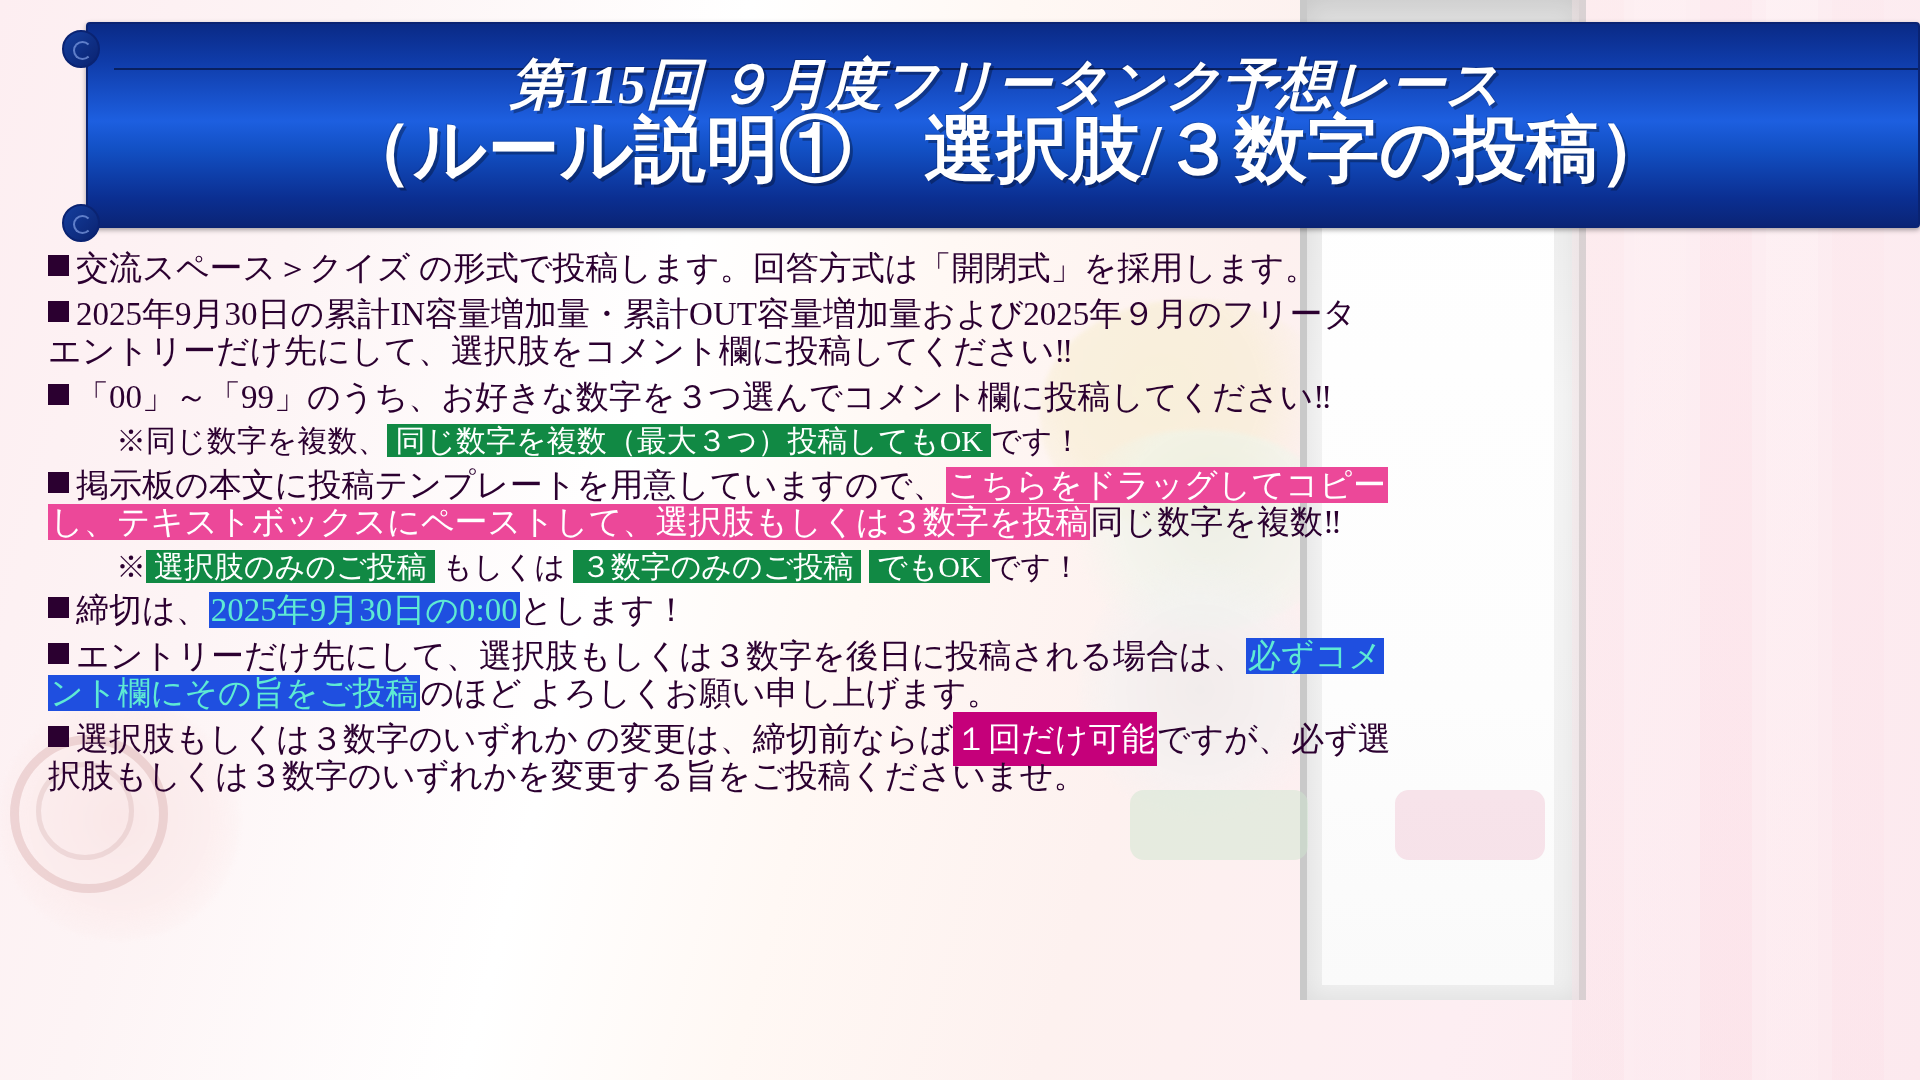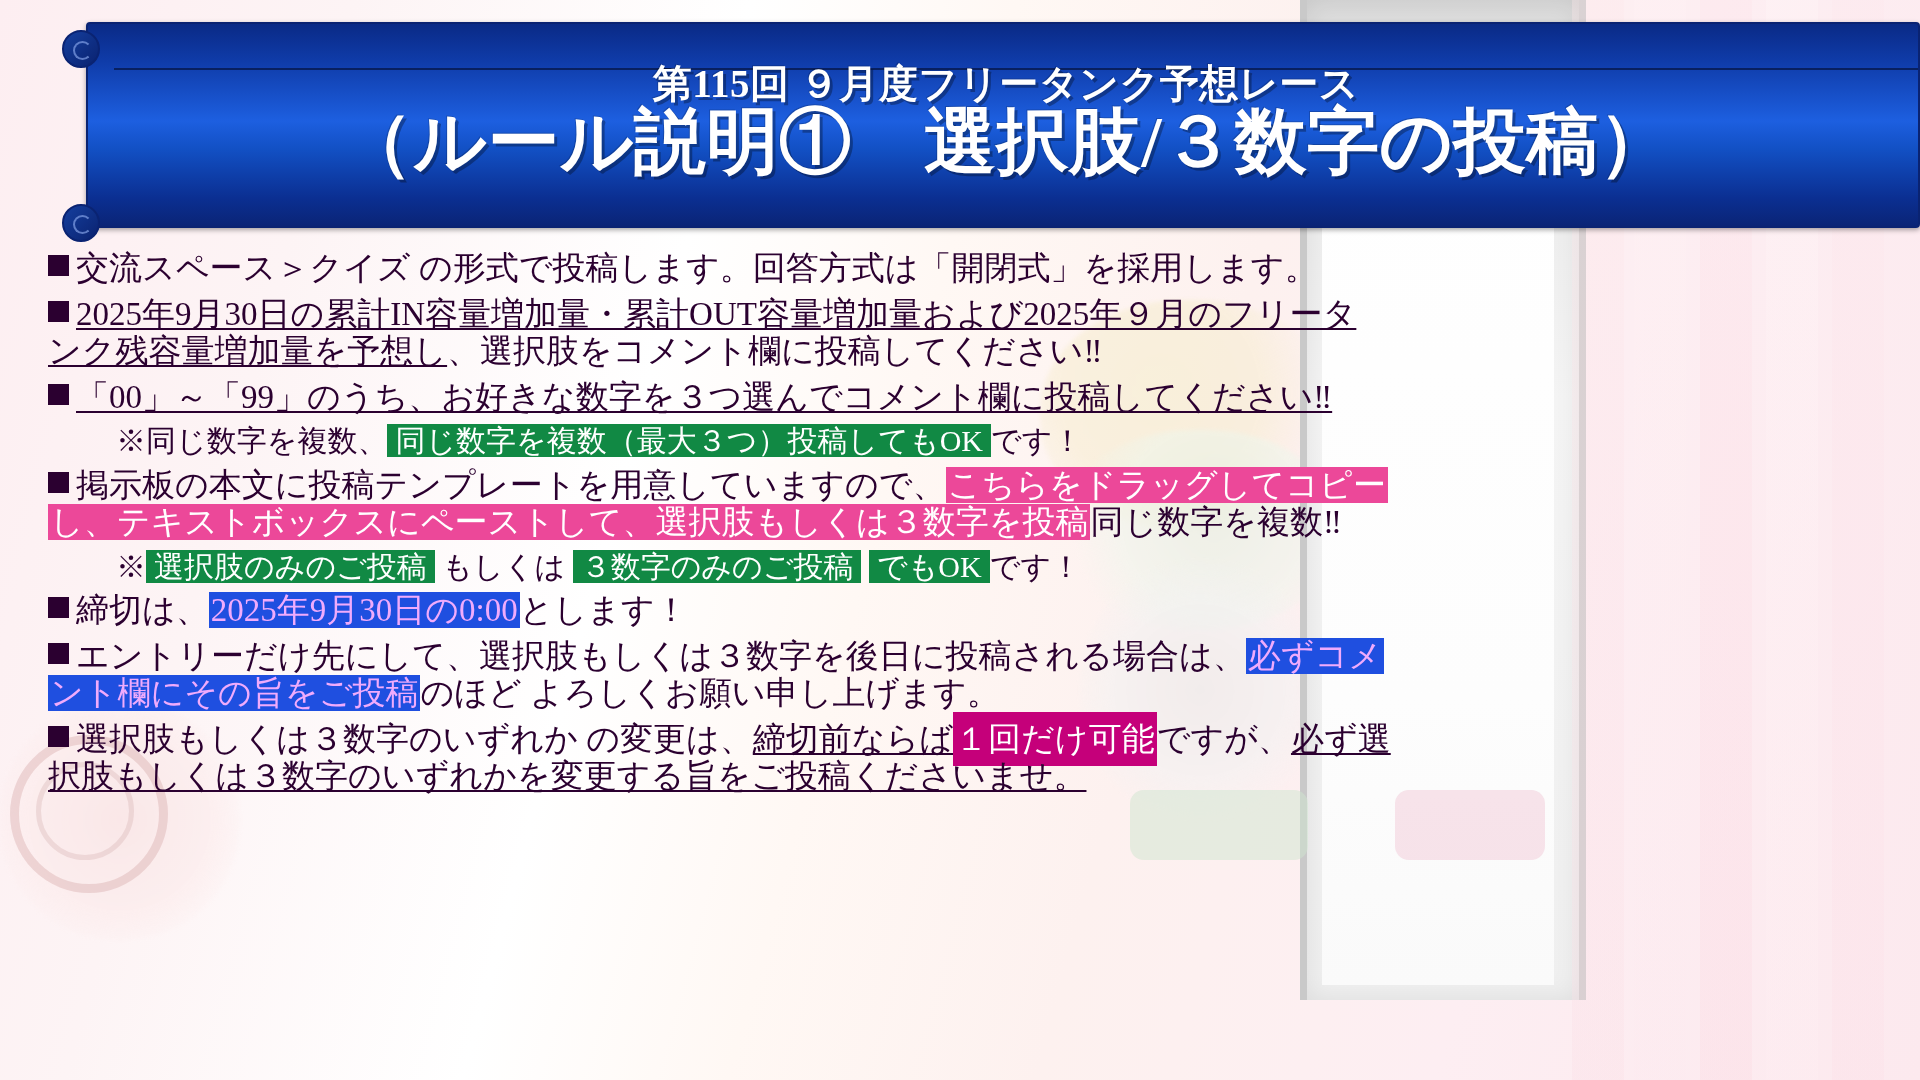--- a/index.html
+++ b/index.html
@@ -59,34 +59,34 @@
   .curl.bot{top:188px;}
   .curl i{position:absolute;left:9px;top:9px;width:15px;height:15px;border:2px solid rgba(160,190,255,.55);
           border-radius:50%;border-right-color:transparent;display:block;}
   .banner-title{
     position:absolute;left:40px;right:10px;top:6px;height:200px;
     display:flex;flex-direction:column;align-items:center;justify-content:center;
     color:#ffffff;font-weight:bold;letter-spacing:.5px;
     text-shadow:3px 3px 0 rgba(0,0,0,.30), -1px -1px 0 rgba(0,0,0,.18);
     font-family:"Liberation Serif","DejaVu Serif",serif;
   }
-  .banner-line1{font-size:39px;line-height:1.04;white-space:nowrap;}
+  .banner-line1{font-size:55px;line-height:1.04;white-space:nowrap;font-style:italic;}
   .banner-line2{font-size:72px;line-height:1.04;white-space:nowrap;}
 
   
   #content{position:absolute;left:0;top:246px;width:1920px;z-index:3;
      color:#2b0030;font-size:33px;line-height:1.14;}
   .blk{margin:4px 0 8px 0;padding:0 18px 0 48px;}
   .bullet{display:inline-block;width:21px;height:21px;background:#2b0030;margin-right:7px;
           vertical-align:3px;}
   .sub{padding-left:116px;font-size:30px;}
-  .u{text-decoration:underline;text-decoration-thickness:2px;text-underline-offset:3px;}
+  .u{text-decoration-thickness:2px;text-underline-offset:3px;}
   .hl-green{background:#118944;color:#ffffff;padding:0 8px;}
   .hl-purple{background:#ec4899;color:#ffffff;padding:0 2px;}
-  .hl-blue{background:#1f4fe0;color:#f0abfc;padding:0 2px;}
+  .hl-blue{background:#1f4fe0;color:#5eead4;padding:0 2px;}
   .hl-magenta{background:#c5007a;color:#ffffff;padding:9px 2px;}
   .ln{display:block;white-space:nowrap;}
 </style>
 </head>
 <body>
 
 <div id="bg">
   <div class="bg-wash"></div>
   <div class="bg-blob b1"></div>
   <div class="bg-blob b2"></div>
@@ -122,21 +122,21 @@
     <div class="banner-line2">（ルール説明①　選択肢/３数字の投稿）</div>
   </div>
 </div>
 
 <div id="content">
     <div class="blk">
       <span class="ln"><span class="bullet"></span><span>交流スペース＞クイズ の形式で投稿します。回答方式は「開閉式」を採用します。</span></span>
     </div>
     <div class="blk">
       <span class="ln"><span class="bullet"></span><span class="u">2025年9月30日の累計IN容量増加量・累計OUT容量増加量および2025年９月のフリータ</span></span>
-      <span class="ln"><span class="u">ンク残容量増加量を予想し</span><span>、選択肢をコメント欄に投稿してください‼</span></span>
+      <span class="ln"><span class="u">エントリーだけ先にして</span><span>、選択肢をコメント欄に投稿してください‼</span></span>
     </div>
     <div class="blk">
       <span class="ln"><span class="bullet"></span><span class="u">「00」～「99」のうち、お好きな数字を３つ選んでコメント欄に投稿してください‼</span></span>
     </div>
     <div class="blk sub">
       <span class="ln"><span>※同じ数字を複数、</span><span class="hl-green">同じ数字を複数（最大３つ）投稿してもOK</span><span>です！</span></span>
     </div>
     <div class="blk">
       <span class="ln"><span class="bullet"></span><span>掲示板の本文に投稿テンプレートを用意していますので、</span><span class="hl-purple">こちらをドラッグしてコピー</span></span>
       <span class="ln"><span class="hl-purple">し、テキストボックスにペーストして、選択肢もしくは３数字を投稿</span><span>同じ数字を複数‼</span></span>

